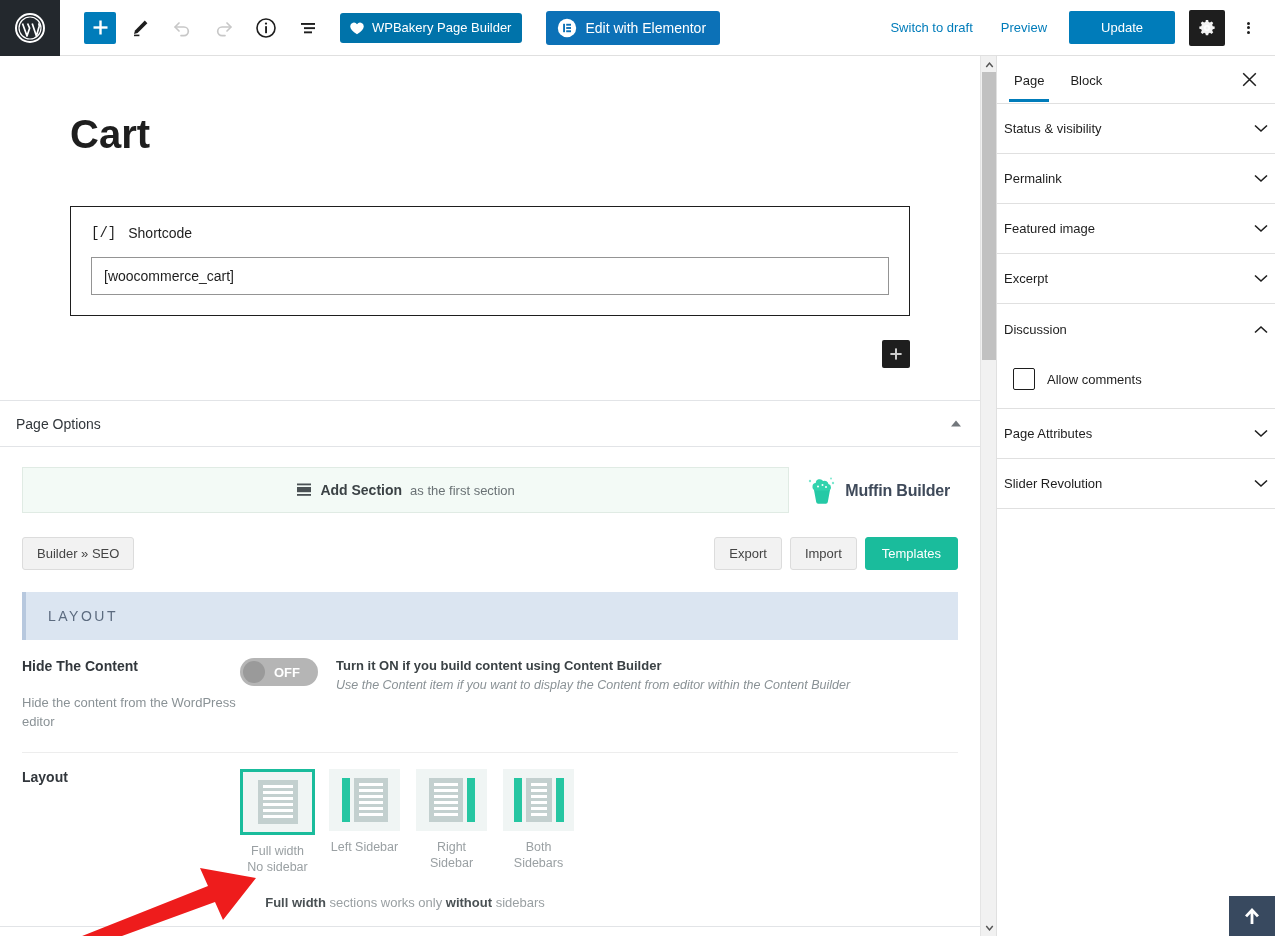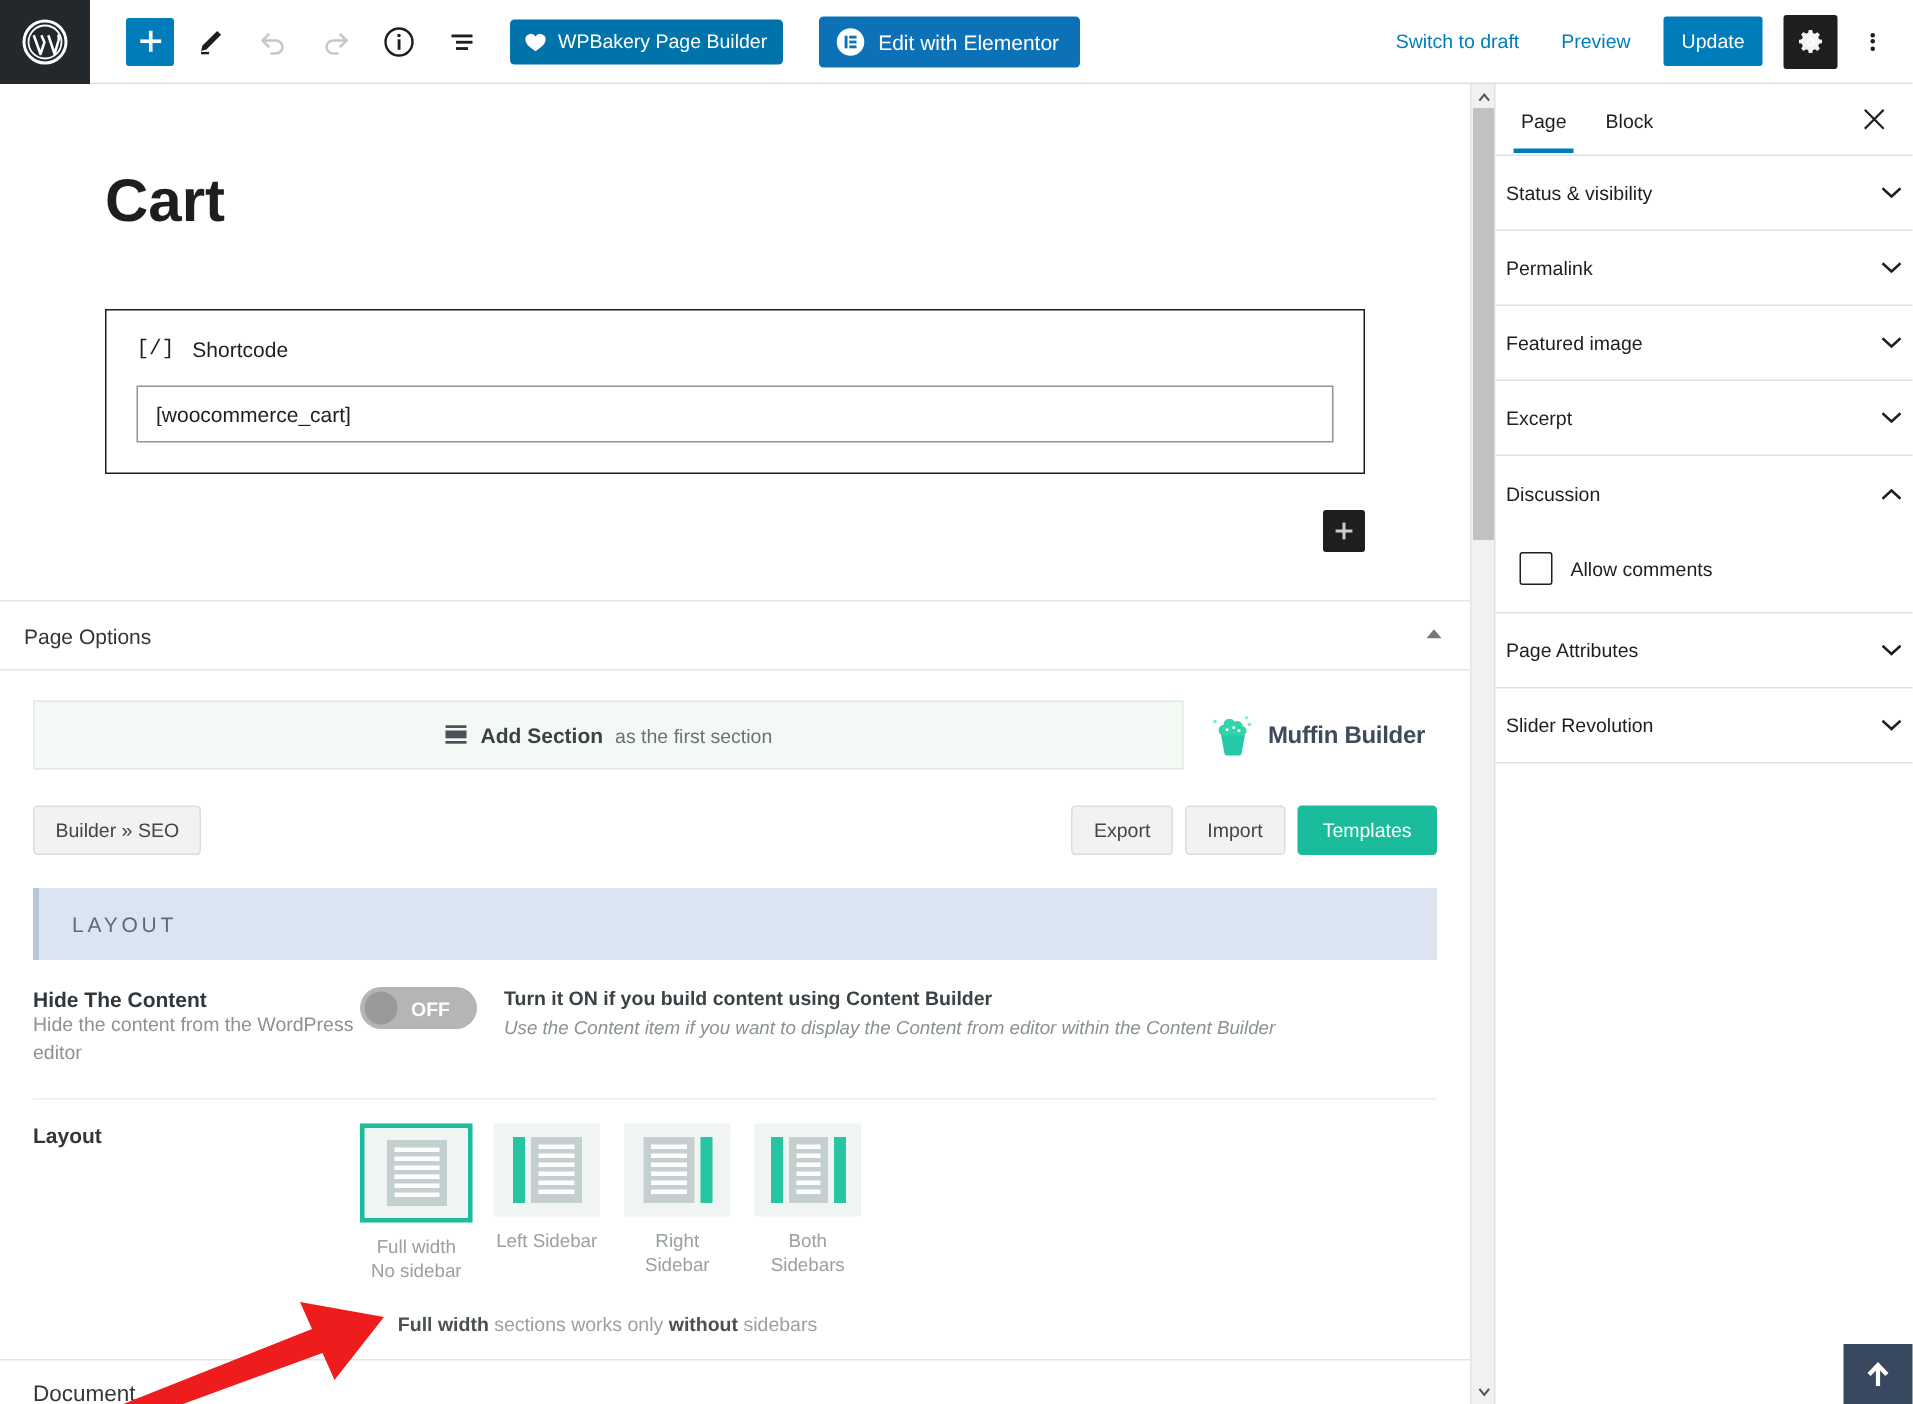--- a/index.html
+++ b/index.html
@@ -56,21 +56,21 @@
   .tb-right {
     margin-left: auto; display: flex; align-items: center;
     padding-right: 12px; gap: 4px;
   }
   .tb-link {
     color: #007cba; font-size: 13px; padding: 6px 12px;
     cursor: pointer; white-space: nowrap;
   }
   .btn-update {
     background: #007cba; color: #fff;
-    font-size: 13px; padding: 9px 12px;
+    font-size: 13px; padding: 9px 32px;
     border-radius: 2px; cursor: pointer; margin-left: 6px;
   }
   .btn-gear {
     width: 36px; height: 36px; margin-left: 10px;
     background: #1e1e1e; border-radius: 2px;
     display: flex; align-items: center; justify-content: center;
     cursor: pointer;
   }
   .btn-dots {
     width: 30px; height: 36px; margin-left: 4px;
@@ -192,21 +192,21 @@
   .layout-banner span {
     font-size: 14px; letter-spacing: 2.5px; color: #5c6b7f;
   }
 
   .opt-row {
     display: flex; padding: 18px 0 20px 0;
     border-bottom: 1px solid #ededed;
   }
   .opt-label-col { width: 218px; flex: 0 0 218px; }
   .opt-label { font-size: 14px; font-weight: bold; color: #32373c; }
-  .opt-desc { font-size: 13px; color: #8a9296; margin-top: 0; line-height: 1.45; }
+  .opt-desc { font-size: 13px; color: #8a9296; margin-top: 20px; line-height: 1.45; }
   .opt-field-col { flex: 1; display: flex; align-items: flex-start; gap: 18px; }
 
   .switch {
     width: 78px; height: 28px; border-radius: 14px;
     background: #b5b5b5; position: relative; cursor: pointer;
     display: flex; align-items: center; flex: 0 0 78px;
   }
   .switch .knob {
     width: 22px; height: 22px; border-radius: 50%;
     background: #9a9a9a; margin-left: 3px;

